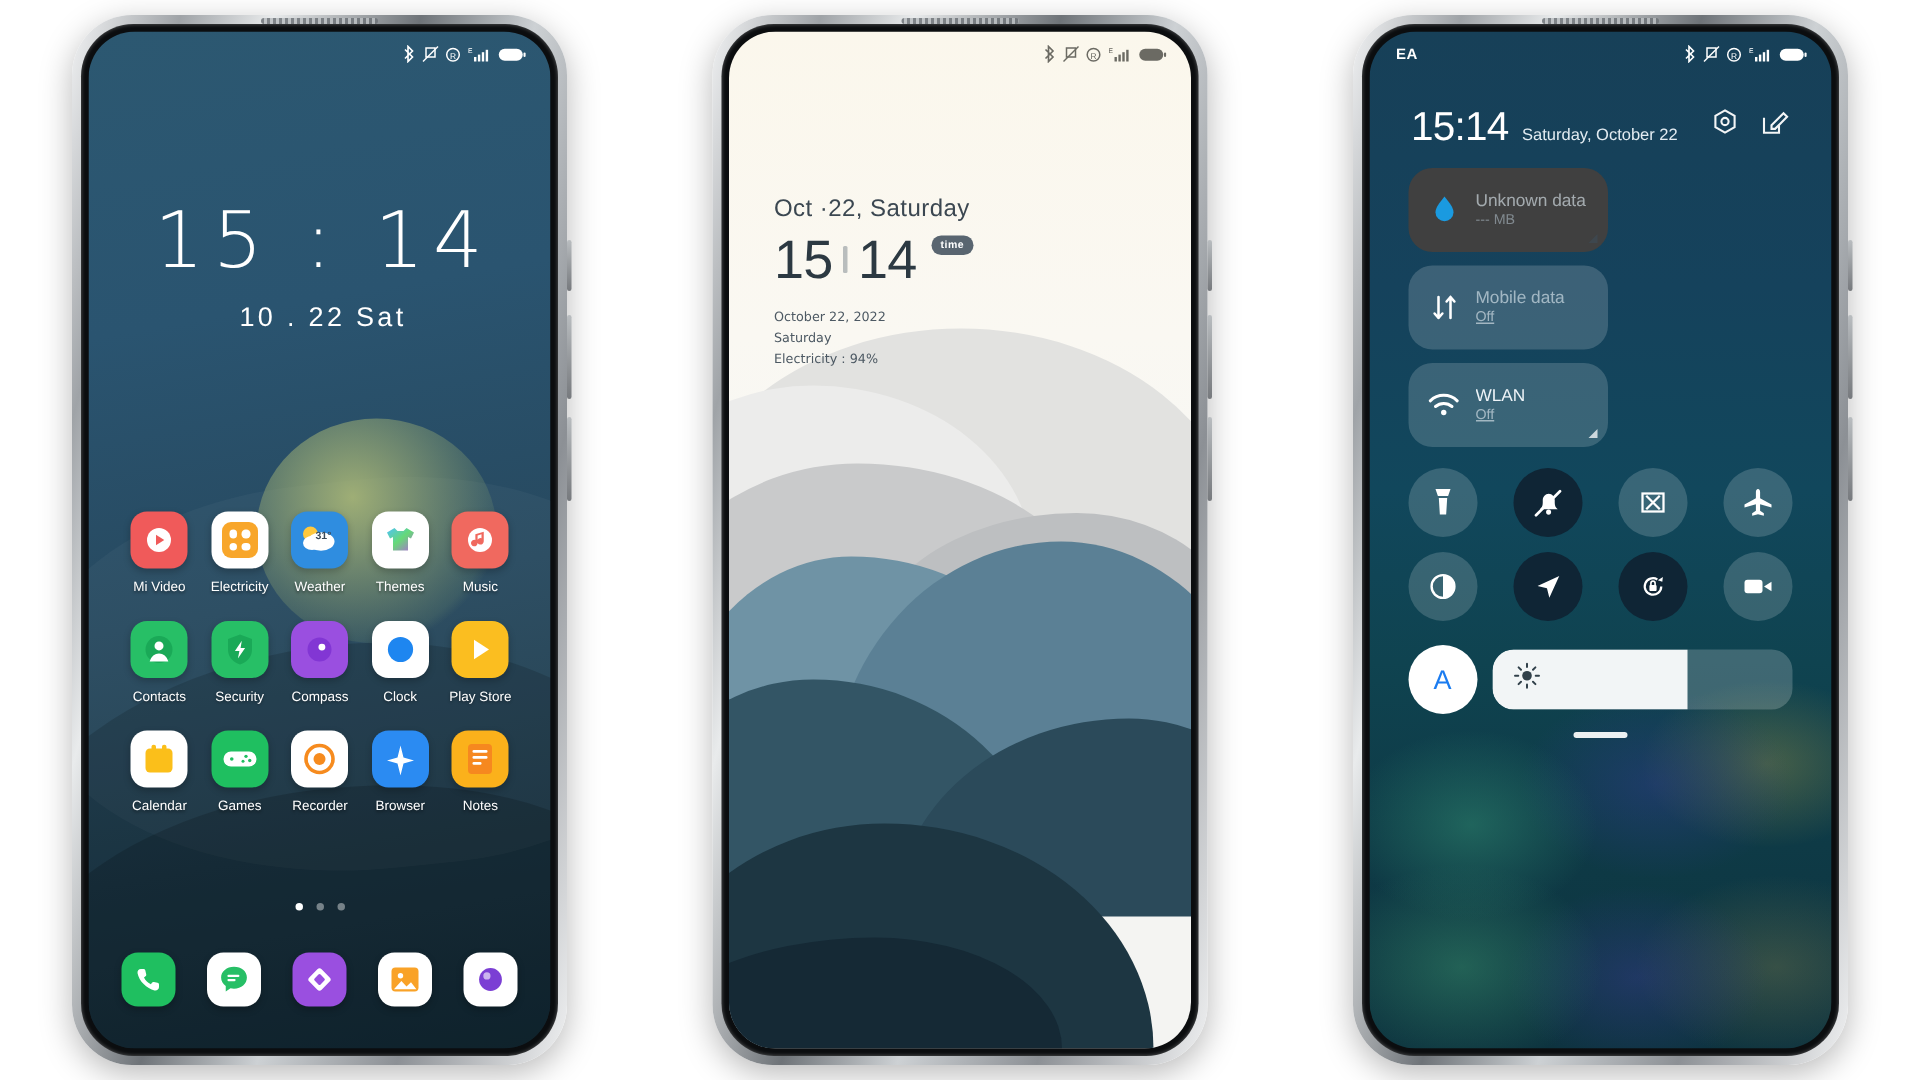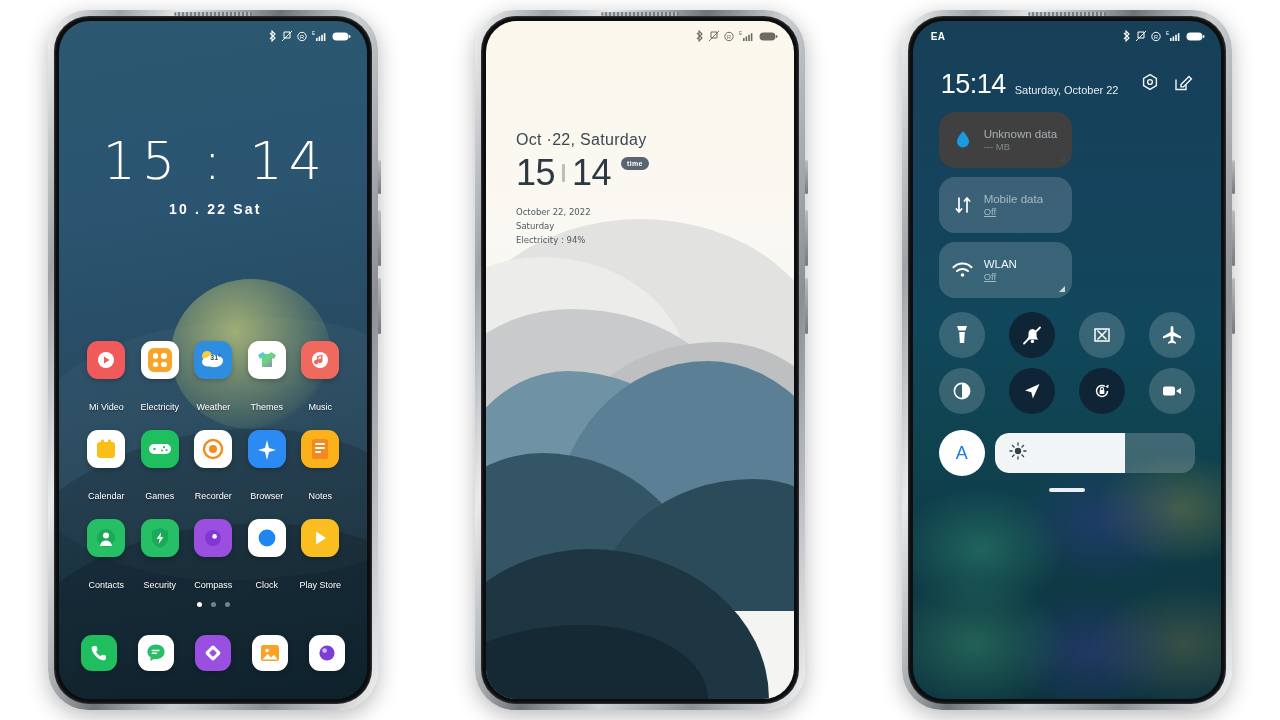--- a/index.html
+++ b/index.html
@@ -58,25 +58,25 @@
                   background: radial-gradient(circle at 40% 35%, rgba(178,190,120,.85), rgba(120,150,110,.20) 70%, rgba(120,150,110,0) 75%); }
   .wall1 .waveA { position:absolute; left:-40px; top:300px; width:430px; height:260px; border-radius:50% 50% 40% 60%;
                   background: rgba(255,255,255,.035); transform: rotate(-6deg); }
   .wall1 .waveB { position:absolute; left:-80px; top:410px; width:480px; height:340px; border-radius:55% 45% 0 0;
                   background: rgba(0,0,0,.14); transform: rotate(-5deg); }
   .wall1 .waveC { position:absolute; left:-60px; top:500px; width:470px; height:300px; border-radius:60% 40% 0 0;
                   background: rgba(0,0,0,.16); transform: rotate(4deg); }
 
   .lockclock { position:absolute; top:78px; left:4px; right:0; text-align:center; color:#fff; z-index:6;margin-top:36px; }
   .lockclock .t { font-size:52px; font-weight:300; letter-spacing:6px; line-height:1; font-family:"DejaVu Sans", sans-serif; }
-  .lockclock .d { margin-top:14px; font-size:14px; font-weight:700; letter-spacing:2.2px; }
+  .lockclock .d { margin-top:14px; font-size:18px; font-weight:400; letter-spacing:2.2px; }
 
   .apps { position:absolute; top:320px; left:0; right:0; z-index:6; padding: 0 10px; }
   .approw { display:flex; justify-content:space-between; margin-bottom:18px; padding: 0 12px; }
-  .app { width:50px; display:flex; flex-direction:column; align-items:center;gap:16px; }
+  .app { width:50px; display:flex; flex-direction:column; align-items:center; }
   .ic { width:38px; height:38px; border-radius:11px; display:flex; align-items:center; justify-content:center; position:relative;
         box-shadow: 0 2px 5px rgba(0,0,0,.22); }
   .app .lbl { margin-top:7px; font-size:9px; color:#fff; white-space:nowrap; text-shadow: 0 1px 2px rgba(0,0,0,.45); }
 
   .dots { position:absolute; bottom:92px; left:0; right:0; display:flex; justify-content:center; gap:9px; z-index:6; }
   .dot { width:5px; height:5px; border-radius:50%; background: rgba(255,255,255,.42); }
   .dot.on { background:#fff; }
 
   .dock { position:absolute; bottom:28px; left:0; right:0; display:flex; justify-content:space-between; padding: 0 22px; z-index:6; }
 
@@ -270,20 +270,67 @@
                     <circle cx="10" cy="10" r="8" fill="#fff"></circle>
                     <path d="M12.5 4.5v6.3a2.2 2.2 0 1 1-1.5-2.05V6.2l-2.6.8v5a2.2 2.2 0 1 1-1.5-2.05V6.2z" fill="#f0695f"></path>
                   </svg>
               </div>
               <div class="lbl">Music</div>
             </div>
           </div>
 
           <div class="approw">
             <div class="app">
+              <div class="ic" style="background:#27bf66">
+                <svg width="22" height="22" viewBox="0 0 22 22">
+                    <circle cx="11" cy="11" r="9" fill="#1aa957"></circle>
+                    <circle cx="11" cy="8.6" r="3" fill="#fff"></circle>
+                    <path d="M4.8 19c1-3.6 3.4-5.4 6.2-5.4s5.2 1.8 6.2 5.4z" fill="#fff"></path>
+                  </svg>
+              </div>
+              <div class="lbl">Contacts</div>
+            </div>
+            <div class="app">
+              <div class="ic" style="background:#27bf66">
+                <svg width="20" height="22" viewBox="0 0 20 22">
+                    <path d="M10 1l8 3v7c0 5-3.4 8.6-8 10-4.6-1.4-8-5-8-10V4z" fill="#1aa957"></path>
+                    <path d="M11.2 5.2L6.6 12h3l-1 5 4.8-7h-3z" fill="#fff"></path>
+                  </svg>
+              </div>
+              <div class="lbl">Security</div>
+            </div>
+            <div class="app">
+              <div class="ic" style="background:#9a4fe0">
+                <svg width="22" height="22" viewBox="0 0 22 22">
+                    <circle cx="11" cy="11" r="8" fill="#8236d4"></circle>
+                    <circle cx="12.6" cy="9.4" r="2.3" fill="#fff"></circle>
+                  </svg>
+              </div>
+              <div class="lbl">Compass</div>
+            </div>
+            <div class="app">
+              <div class="ic" style="background:#fff">
+                <svg width="24" height="24" viewBox="0 0 24 24">
+                    <circle cx="12" cy="12" r="8.4" fill="#1e86f0"></circle>
+                  </svg>
+              </div>
+              <div class="lbl">Clock</div>
+            </div>
+            <div class="app">
+              <div class="ic" style="background:#fbbe20">
+                <svg width="20" height="20" viewBox="0 0 20 20">
+                    <path d="M6 3.5l10 6.5-10 6.5z" fill="#fff"></path>
+                  </svg>
+              </div>
+              <div class="lbl">Play Store</div>
+            </div>
+          </div>
+
+          <div class="approw">
+            <div class="app">
               <div class="ic" style="background:#fff">
                 <svg width="24" height="24" viewBox="0 0 24 24">
                     <rect x="3" y="5" width="18" height="16" rx="3" fill="#fbbf1a"></rect>
                     <rect x="7" y="2.5" width="3" height="5" rx="1.4" fill="#fbbf1a"></rect>
                     <rect x="14" y="2.5" width="3" height="5" rx="1.4" fill="#fbbf1a"></rect>
                   </svg>
               </div>
               <div class="lbl">Calendar</div>
             </div>
             <div class="app">
@@ -318,67 +365,20 @@
             <div class="app">
               <div class="ic" style="background:#fbb11b">
                 <svg width="20" height="22" viewBox="0 0 20 22">
                     <rect x="2" y="1" width="16" height="20" rx="2.6" fill="#f6881f"></rect>
                     <rect x="5" y="5" width="10" height="1.9" rx=".9" fill="#fff"></rect>
                     <rect x="5" y="9" width="10" height="1.9" rx=".9" fill="#fff"></rect>
                     <rect x="5" y="13" width="6" height="1.9" rx=".9" fill="#fff"></rect>
                   </svg>
               </div>
               <div class="lbl">Notes</div>
-            </div>
-          </div>
-
-          <div class="approw">
-            <div class="app">
-              <div class="ic" style="background:#27bf66">
-                <svg width="22" height="22" viewBox="0 0 22 22">
-                    <circle cx="11" cy="11" r="9" fill="#1aa957"></circle>
-                    <circle cx="11" cy="8.6" r="3" fill="#fff"></circle>
-                    <path d="M4.8 19c1-3.6 3.4-5.4 6.2-5.4s5.2 1.8 6.2 5.4z" fill="#fff"></path>
-                  </svg>
-              </div>
-              <div class="lbl">Contacts</div>
-            </div>
-            <div class="app">
-              <div class="ic" style="background:#27bf66">
-                <svg width="20" height="22" viewBox="0 0 20 22">
-                    <path d="M10 1l8 3v7c0 5-3.4 8.6-8 10-4.6-1.4-8-5-8-10V4z" fill="#1aa957"></path>
-                    <path d="M11.2 5.2L6.6 12h3l-1 5 4.8-7h-3z" fill="#fff"></path>
-                  </svg>
-              </div>
-              <div class="lbl">Security</div>
-            </div>
-            <div class="app">
-              <div class="ic" style="background:#9a4fe0">
-                <svg width="22" height="22" viewBox="0 0 22 22">
-                    <circle cx="11" cy="11" r="8" fill="#8236d4"></circle>
-                    <circle cx="12.6" cy="9.4" r="2.3" fill="#fff"></circle>
-                  </svg>
-              </div>
-              <div class="lbl">Compass</div>
-            </div>
-            <div class="app">
-              <div class="ic" style="background:#fff">
-                <svg width="24" height="24" viewBox="0 0 24 24">
-                    <circle cx="12" cy="12" r="8.4" fill="#1e86f0"></circle>
-                  </svg>
-              </div>
-              <div class="lbl">Clock</div>
-            </div>
-            <div class="app">
-              <div class="ic" style="background:#fbbe20">
-                <svg width="20" height="20" viewBox="0 0 20 20">
-                    <path d="M6 3.5l10 6.5-10 6.5z" fill="#fff"></path>
-                  </svg>
-              </div>
-              <div class="lbl">Play Store</div>
             </div>
           </div>
         </div>
 
         <div class="dots">
           <div class="dot on"></div>
           <div class="dot"></div>
           <div class="dot"></div>
         </div>
 

